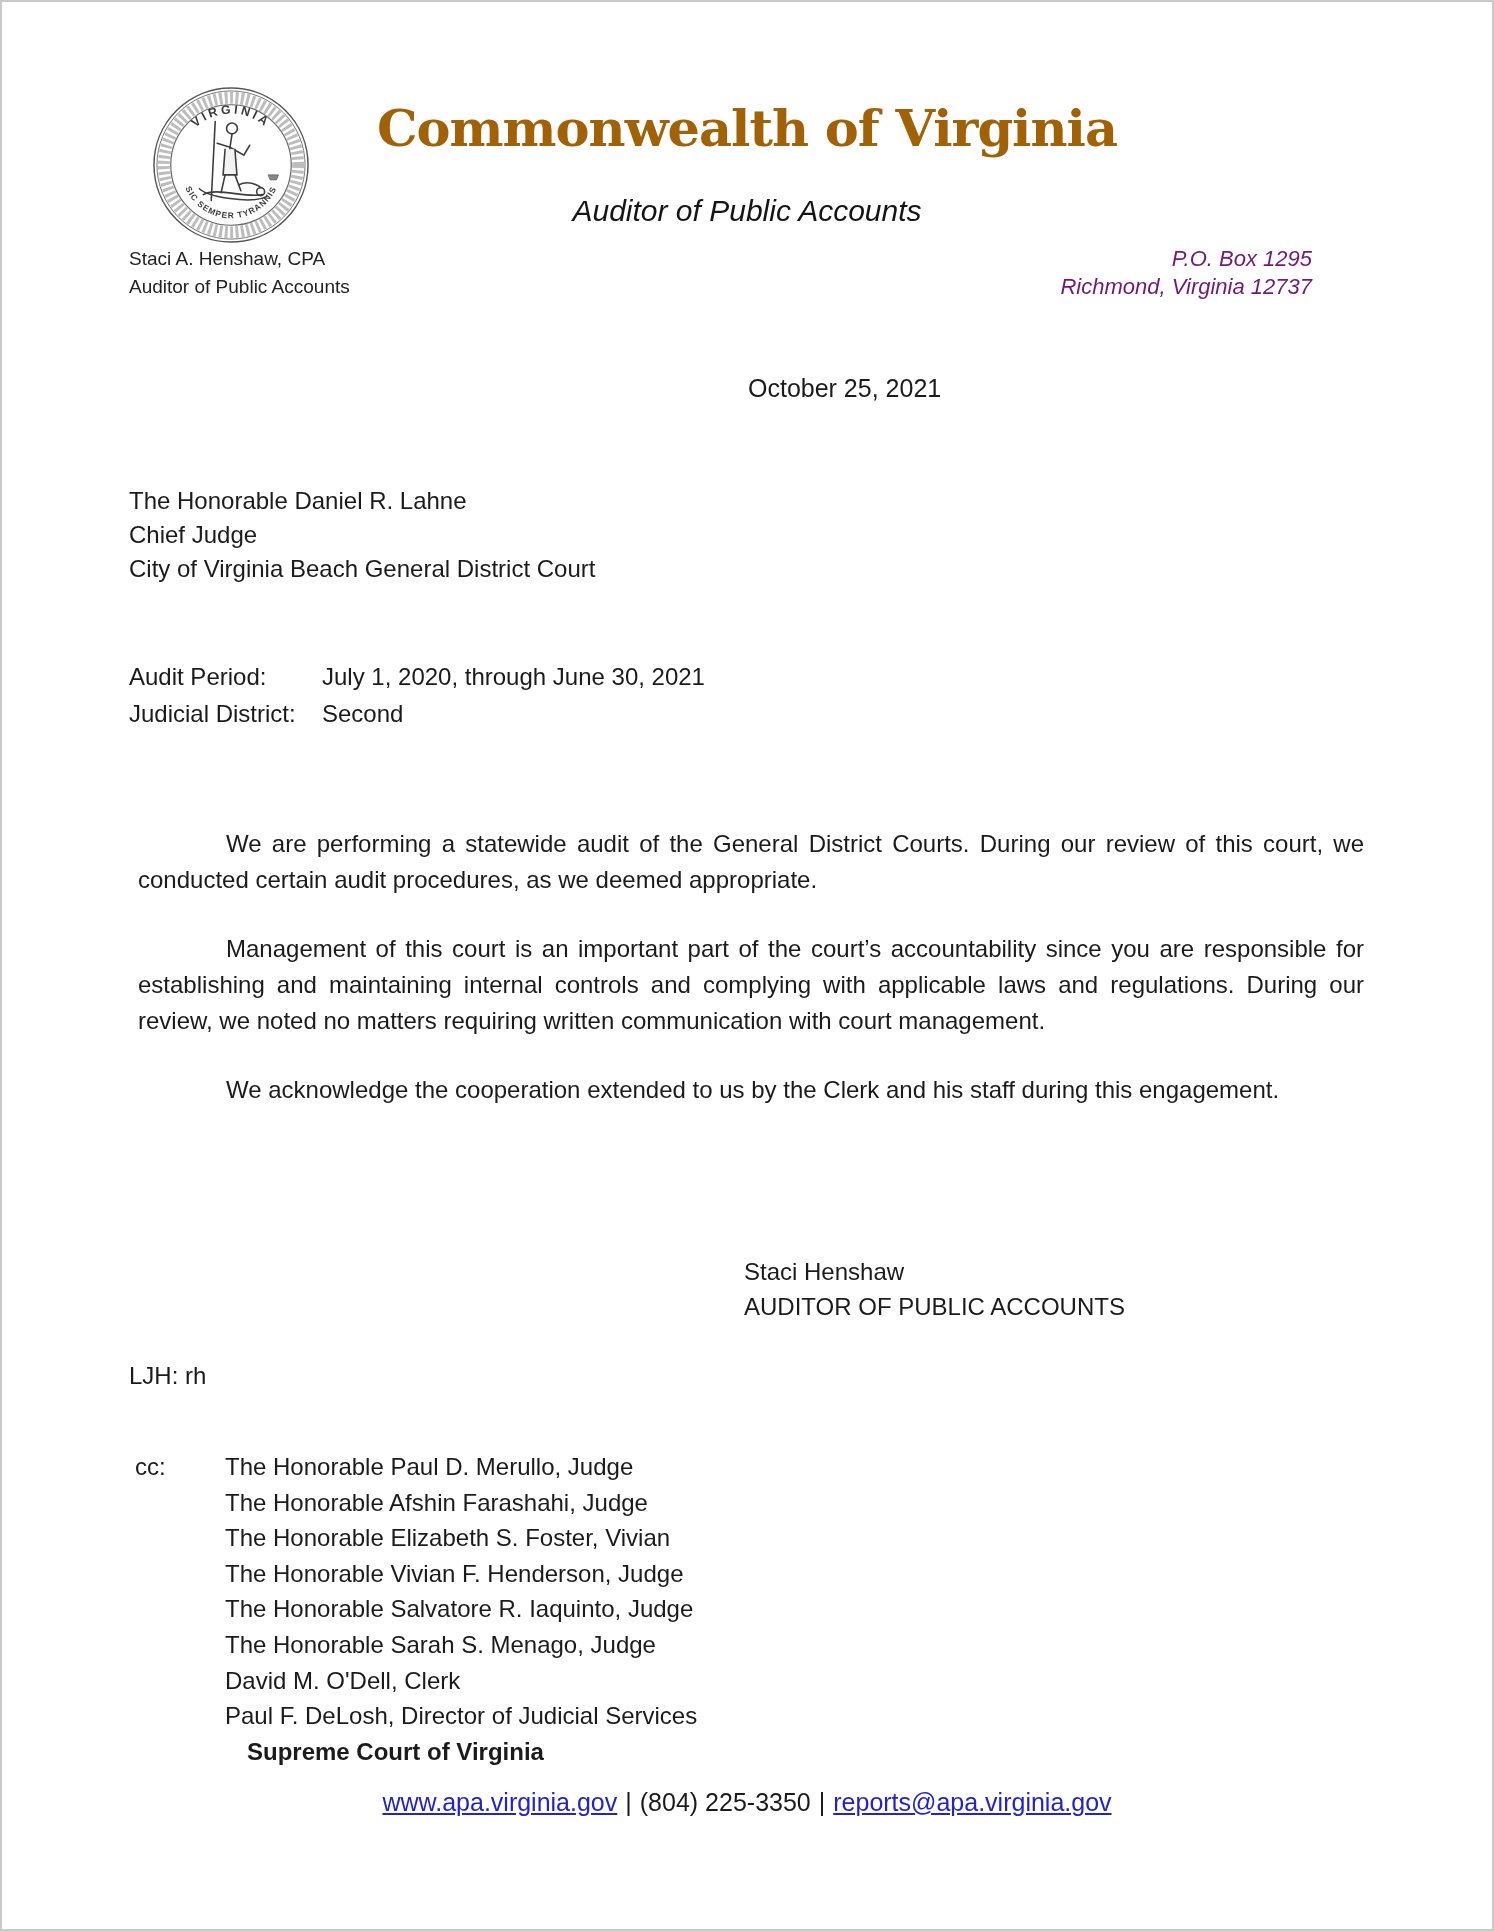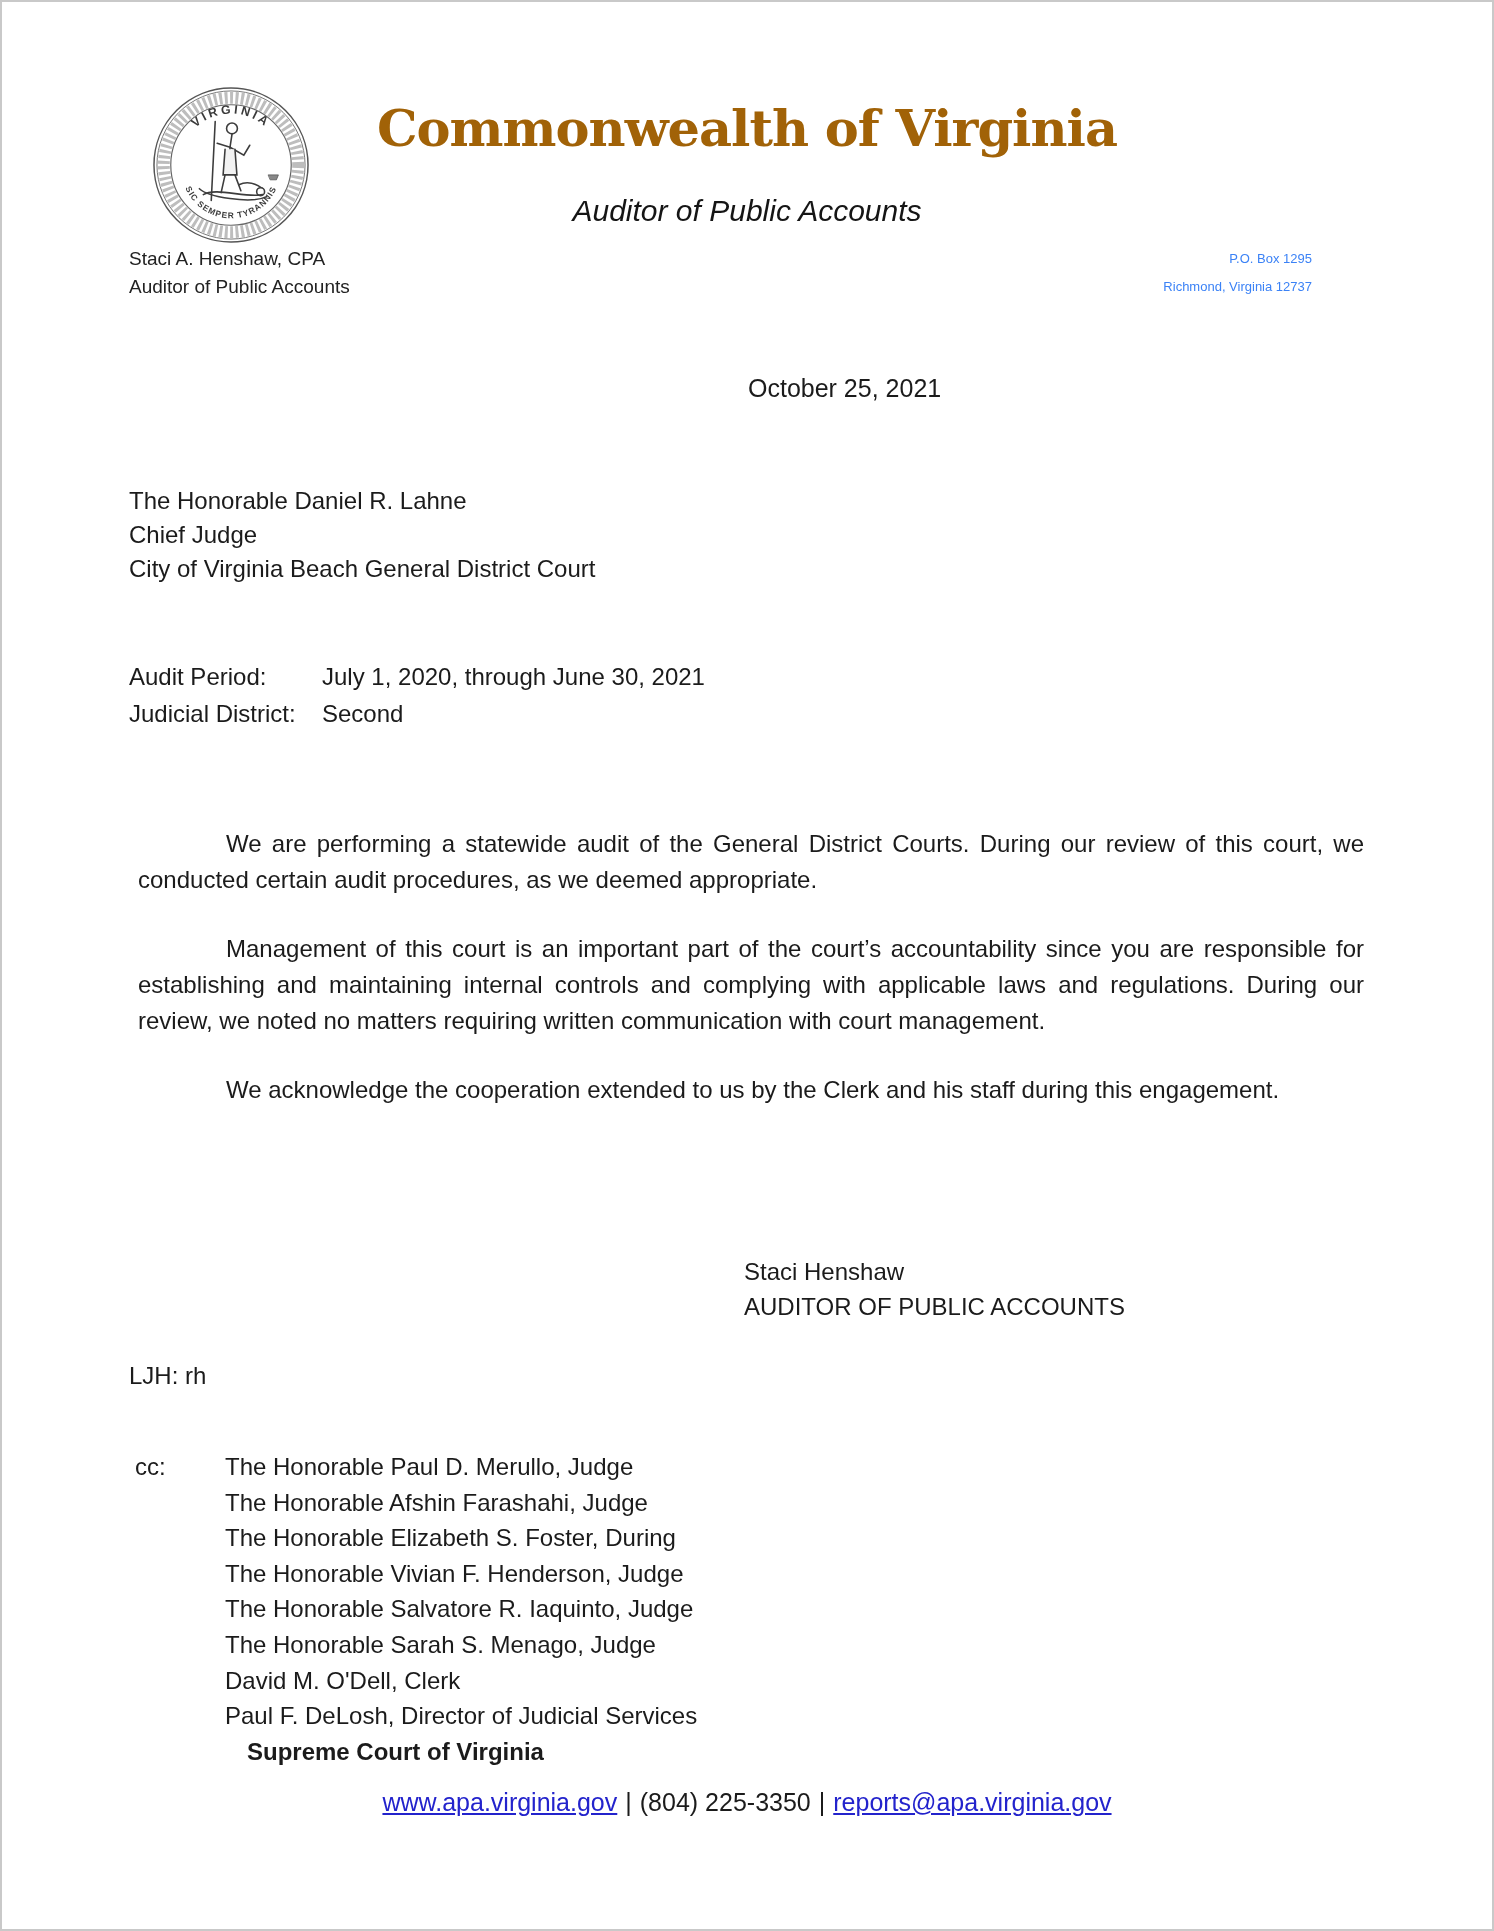--- a/index.html
+++ b/index.html
@@ -29,22 +29,23 @@
     font-style:italic;
     font-size:30px;
     color:#151515;
   }
   .contact-left{
     position:absolute;left:127px;top:243px;
     font-size:19px;line-height:28px;color:#222;
   }
   .contact-right{
     position:absolute;right:180px;top:243px;
-    font-size:13px;line-height:28px;color:#3b82f6;
+    font-size:22px;line-height:28px;color:#701a75;
     text-align:right;
+    font-style:italic;
   }
   .date{
     position:absolute;left:746px;top:372px;
     font-size:25px;color:#1b1b1b;
   }
   .recipient{
     position:absolute;left:127px;top:482px;
     font-size:24px;line-height:34px;
   }
   .details{
@@ -167,21 +168,21 @@
     <div>AUDITOR OF PUBLIC ACCOUNTS</div>
   </div>
 
   <div class="reference">LJH: rh</div>
 
   <div class="ccblock">
     <div class="cc-label">cc:</div>
     <div class="cc-list">
       <div class="cc-line">The Honorable Paul D. Merullo, Judge</div>
       <div class="cc-line">The Honorable Afshin Farashahi, Judge</div>
-      <div class="cc-line">The Honorable Elizabeth S. Foster, During</div>
+      <div class="cc-line">The Honorable Elizabeth S. Foster, Vivian</div>
       <div class="cc-line">The Honorable Vivian F. Henderson, Judge</div>
       <div class="cc-line">The Honorable Salvatore R. Iaquinto, Judge</div>
       <div class="cc-line">The Honorable Sarah S. Menago, Judge</div>
       <div class="cc-line">David M. O'Dell, Clerk</div>
       <div class="cc-line">Paul F. DeLosh, Director of Judicial Services</div>
       <div class="cc-line cc-sub">Supreme Court of Virginia</div>
     </div>
   </div>
 
   <div class="footer">

